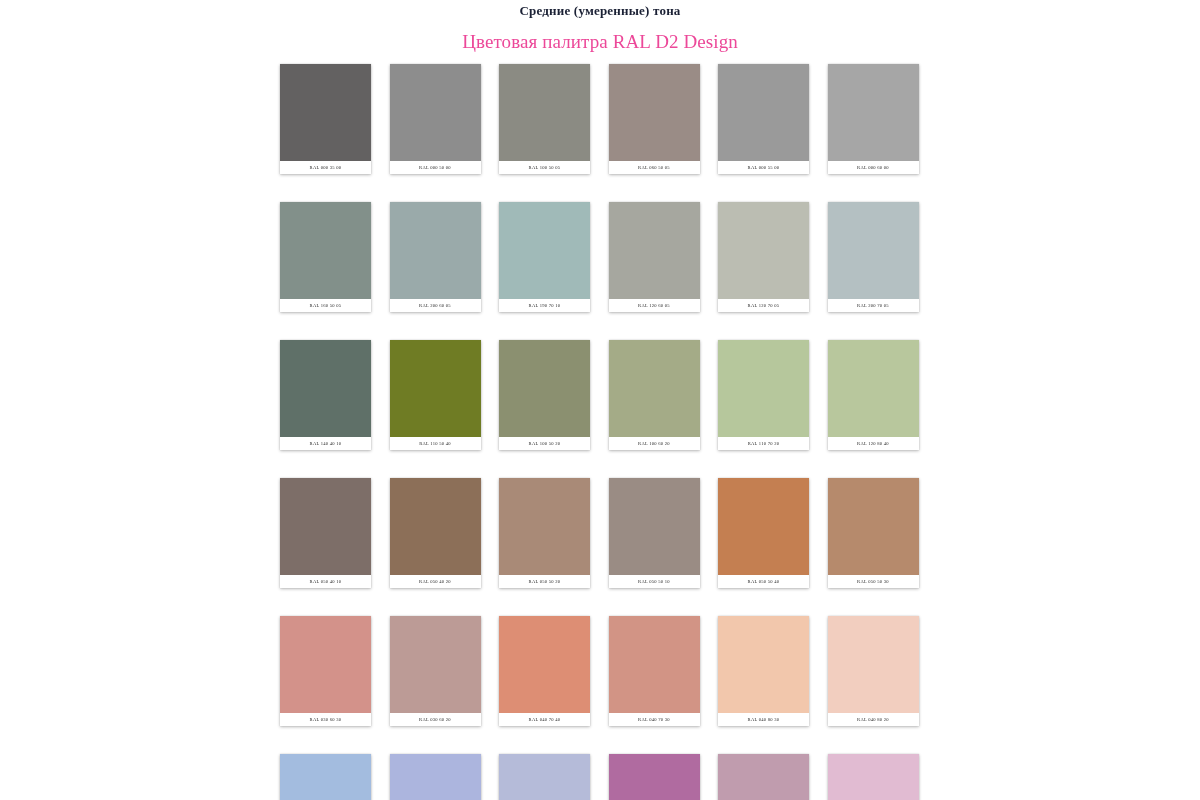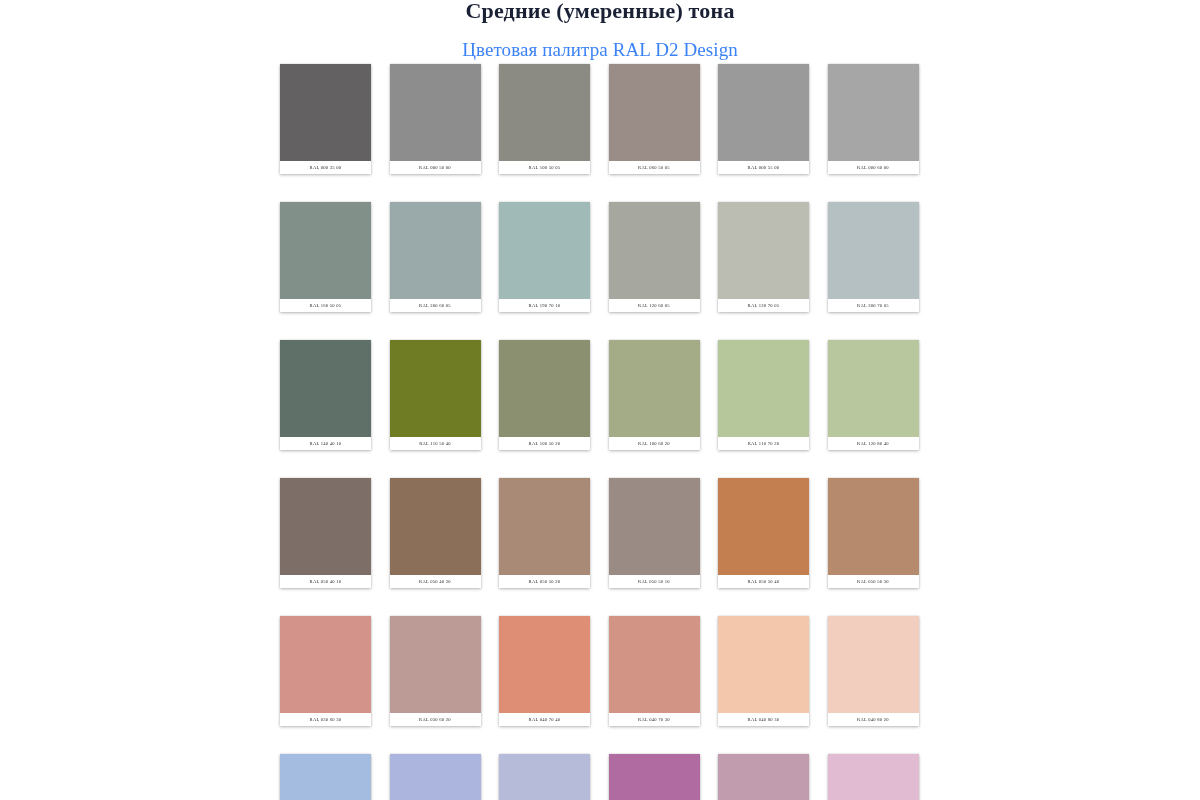--- a/index.html
+++ b/index.html
@@ -18,35 +18,35 @@
     position: relative;
     background: #ffffff;
   }
   .header {
     text-align: center;
     padding-top: 0px;
   }
   .title {
     font-family: "Liberation Serif", serif;
     font-weight: bold;
-    font-size: 22px;
+    font-size: 13px;
     color: #1b2135;
     letter-spacing: 0.2px;
     line-height: 20px;
     margin: 0;
     padding-top: 1px;
   }
   .subtitle {
     font-family: "Liberation Serif", serif;
     font-weight: normal;
     font-size: 19px;
-    color: #3b82f6;
+    color: #ec4899;
     letter-spacing: 0.1px;
     line-height: 22px;
-    margin: 14px;
+    margin: 6px;
     padding-top: 4px;
   }
   .grid {
     position: absolute;
     left: 280px;
     top: 64px;
     width: 640px;
   }
   .row {
     display: flex;

